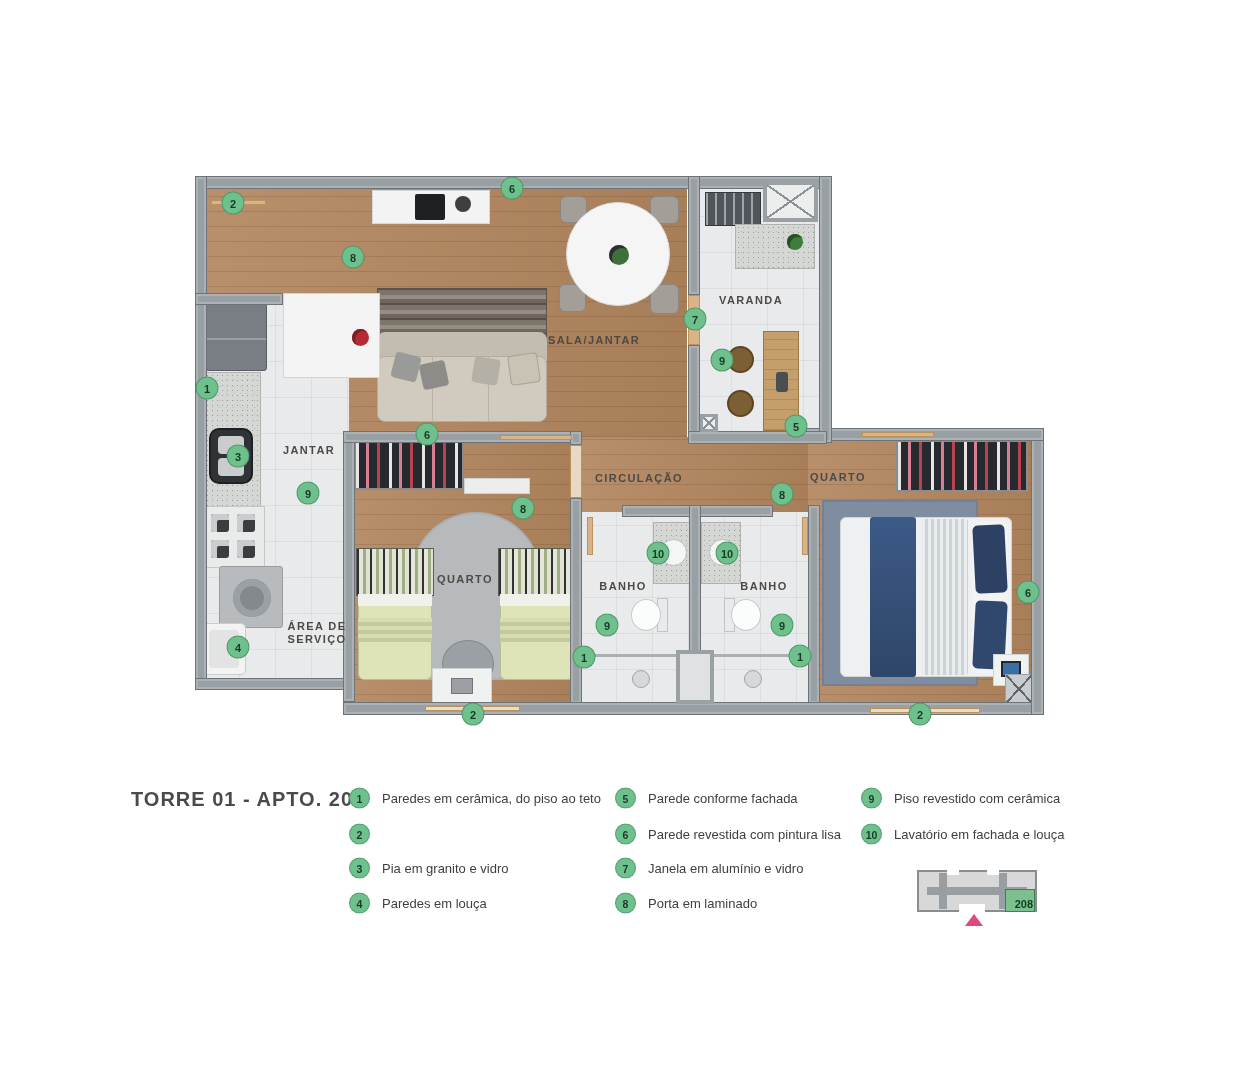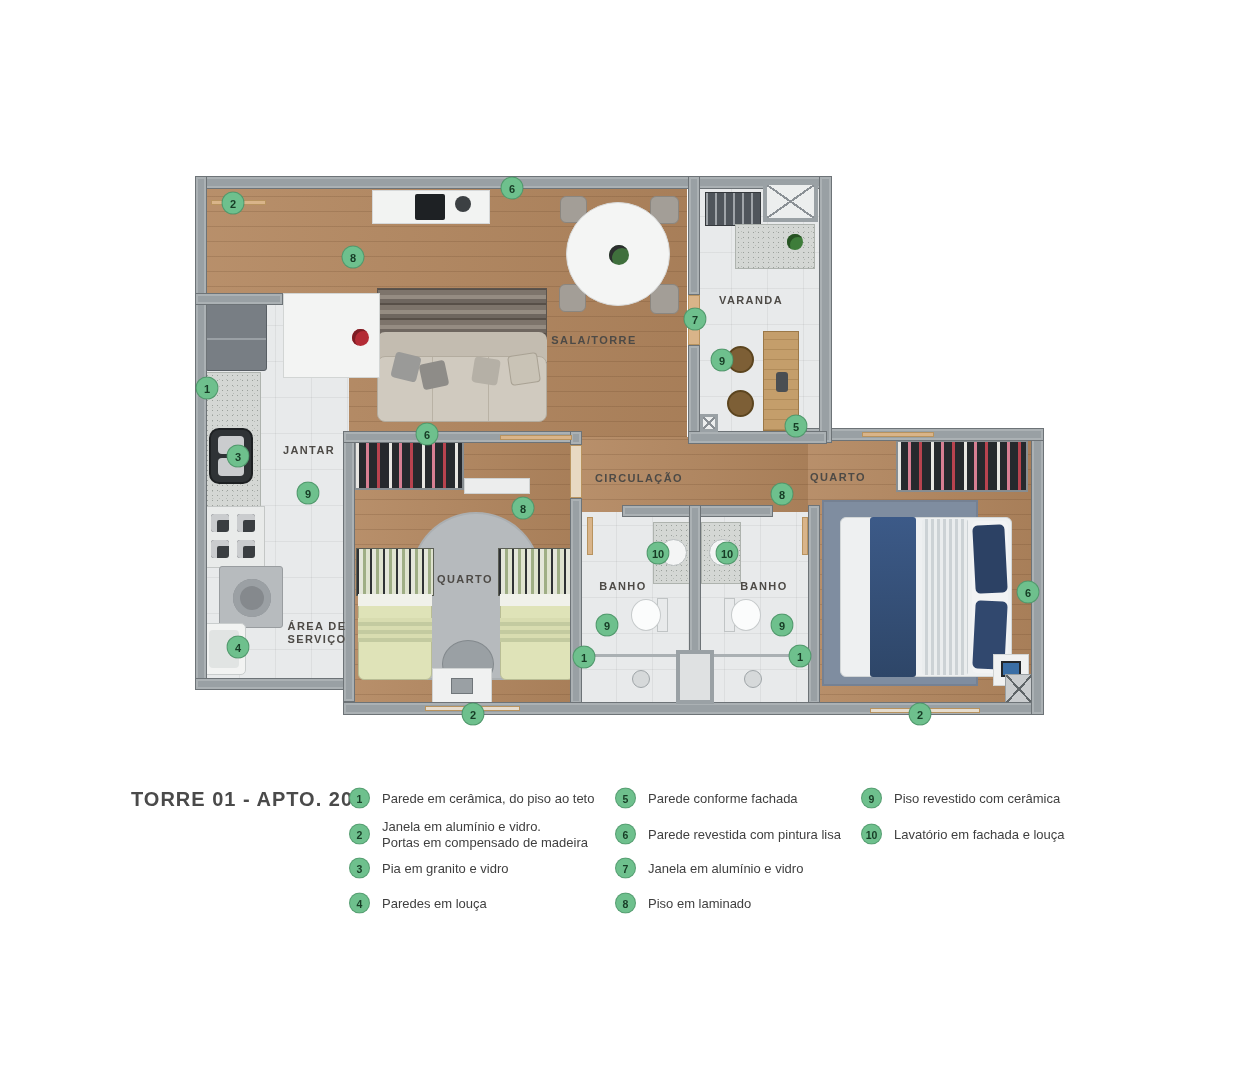--- a/index.html
+++ b/index.html
@@ -177,21 +177,21 @@
     <div class="abs door" style="left:16px;top:24px;width:55px;height:5px;"></div>
     <div class="abs door" style="left:375px;top:269px;width:12px;height:53px;background:#e8d9c2;"></div>
     <div class="abs door" style="left:392px;top:341px;width:6px;height:38px;"></div>
     <div class="abs door" style="left:607px;top:341px;width:6px;height:38px;"></div>
     <div class="abs door" style="left:305px;top:259px;width:72px;height:5px;"></div>
     <div class="abs door" style="left:667px;top:256px;width:72px;height:5px;"></div>
     <div class="abs door" style="left:230px;top:530px;width:95px;height:5px;background:#e6ddcf;"></div>
     <div class="abs door" style="left:675px;top:532px;width:110px;height:5px;background:#e6ddcf;"></div>
 
     <div id="labels-layer">
-        <div class="room-label" style="left: 399px; top: 164px;">SALA/TORRE</div>
+        <div class="room-label" style="left: 399px; top: 164px;">SALA/JANTAR</div>
         <div class="room-label" style="left: 556px; top: 124px;">VARANDA</div>
         <div class="room-label" style="left: 114px; top: 274px;">JANTAR</div>
         <div class="room-label" style="left: 122px; top: 457px;">ÁREA DE
 SERVIÇO</div>
         <div class="room-label" style="left: 444px; top: 302px;">CIRCULAÇÃO</div>
         <div class="room-label" style="left: 270px; top: 403px;">QUARTO</div>
         <div class="room-label" style="left: 643px; top: 301px;">QUARTO</div>
         <div class="room-label" style="left: 428px; top: 410px;">BANHO</div>
         <div class="room-label" style="left: 569px; top: 410px;">BANHO</div>
       </div>
@@ -262,26 +262,24 @@
         <div class="marker" style="left: 833px; top: 416px;">
           <span>6</span>
         </div>
       </div>
   </div>
 
   <div class="legend-title" style="left:131px;top:788px;">TORRE 01 - APTO. 208</div>
   <div id="legend">
       <div class="lg-row" style="left: 349px; top: 798px;">
     <span class="lg-circle">1</span>
-    <div class="lg-text">Parede em cerâmica, do piso ao teto</div>
+    <div class="lg-text">Paredes em cerâmica, do piso ao teto</div>
   </div>
       <div class="lg-row" style="left: 349px; top: 834px;">
     <span class="lg-circle">2</span>
-    <div class="lg-text">Janela em alumínio e vidro.
-Portas em compensado de madeira</div>
   </div>
       <div class="lg-row" style="left: 349px; top: 868px;">
     <span class="lg-circle">3</span>
     <div class="lg-text">Pia em granito e vidro</div>
   </div>
       <div class="lg-row" style="left: 349px; top: 903px;">
     <span class="lg-circle">4</span>
     <div class="lg-text">Paredes em louça</div>
   </div>
       <div class="lg-row" style="left: 615px; top: 798px;">
@@ -291,26 +289,39 @@
       <div class="lg-row" style="left: 615px; top: 834px;">
     <span class="lg-circle">6</span>
     <div class="lg-text">Parede revestida com pintura lisa</div>
   </div>
       <div class="lg-row" style="left: 615px; top: 868px;">
     <span class="lg-circle">7</span>
     <div class="lg-text">Janela em alumínio e vidro</div>
   </div>
       <div class="lg-row" style="left: 615px; top: 903px;">
     <span class="lg-circle">8</span>
-    <div class="lg-text">Piso em laminado</div>
+    <div class="lg-text">Porta em laminado</div>
   </div>
       <div class="lg-row" style="left: 861px; top: 798px;">
     <span class="lg-circle">9</span>
     <div class="lg-text">Piso revestido com cerâmica</div>
   </div>
       <div class="lg-row" style="left: 861px; top: 834px;">
     <span class="lg-circle">10</span>
     <div class="lg-text">Lavatório em fachada e louça</div>
   </div>
     </div>
 
+  <div id="keyplan">
+    <div class="abs" style="left:4px;top:4px;width:120px;height:42px;background:#d7d8d7;border:2px solid #878d90;box-sizing:border-box;"></div>
+    <div class="abs" style="left:34px;top:2px;width:12px;height:7px;background:#ffffff;"></div>
+    <div class="abs" style="left:74px;top:2px;width:12px;height:7px;background:#ffffff;"></div>
+    <div class="abs" style="left:46px;top:38px;width:26px;height:10px;background:#ffffff;"></div>
+    <div class="abs" style="left:14px;top:21px;width:100px;height:8px;background:#989ea1;"></div>
+    <div class="abs" style="left:26px;top:7px;width:8px;height:36px;background:#989ea1;"></div>
+    <div class="abs" style="left:86px;top:7px;width:8px;height:36px;background:#989ea1;"></div>
+    <div class="abs" style="left:92px;top:23px;width:30px;height:23px;background:#7cc08f;border:1.5px solid #3f7f56;box-sizing:border-box;display:flex;align-items:flex-end;justify-content:flex-end;">
+      <span style="font-size:11px;font-weight:700;color:#0f3d22;line-height:11px;padding:0 1px 1px 0;">208</span>
+    </div>
+    <div class="abs" style="left:52px;top:48px;width:0;height:0;border-left:9px solid transparent;border-right:9px solid transparent;border-bottom:12px solid #e0487f;"></div>
+  </div>
 
 </div>
 
 </body></html>

